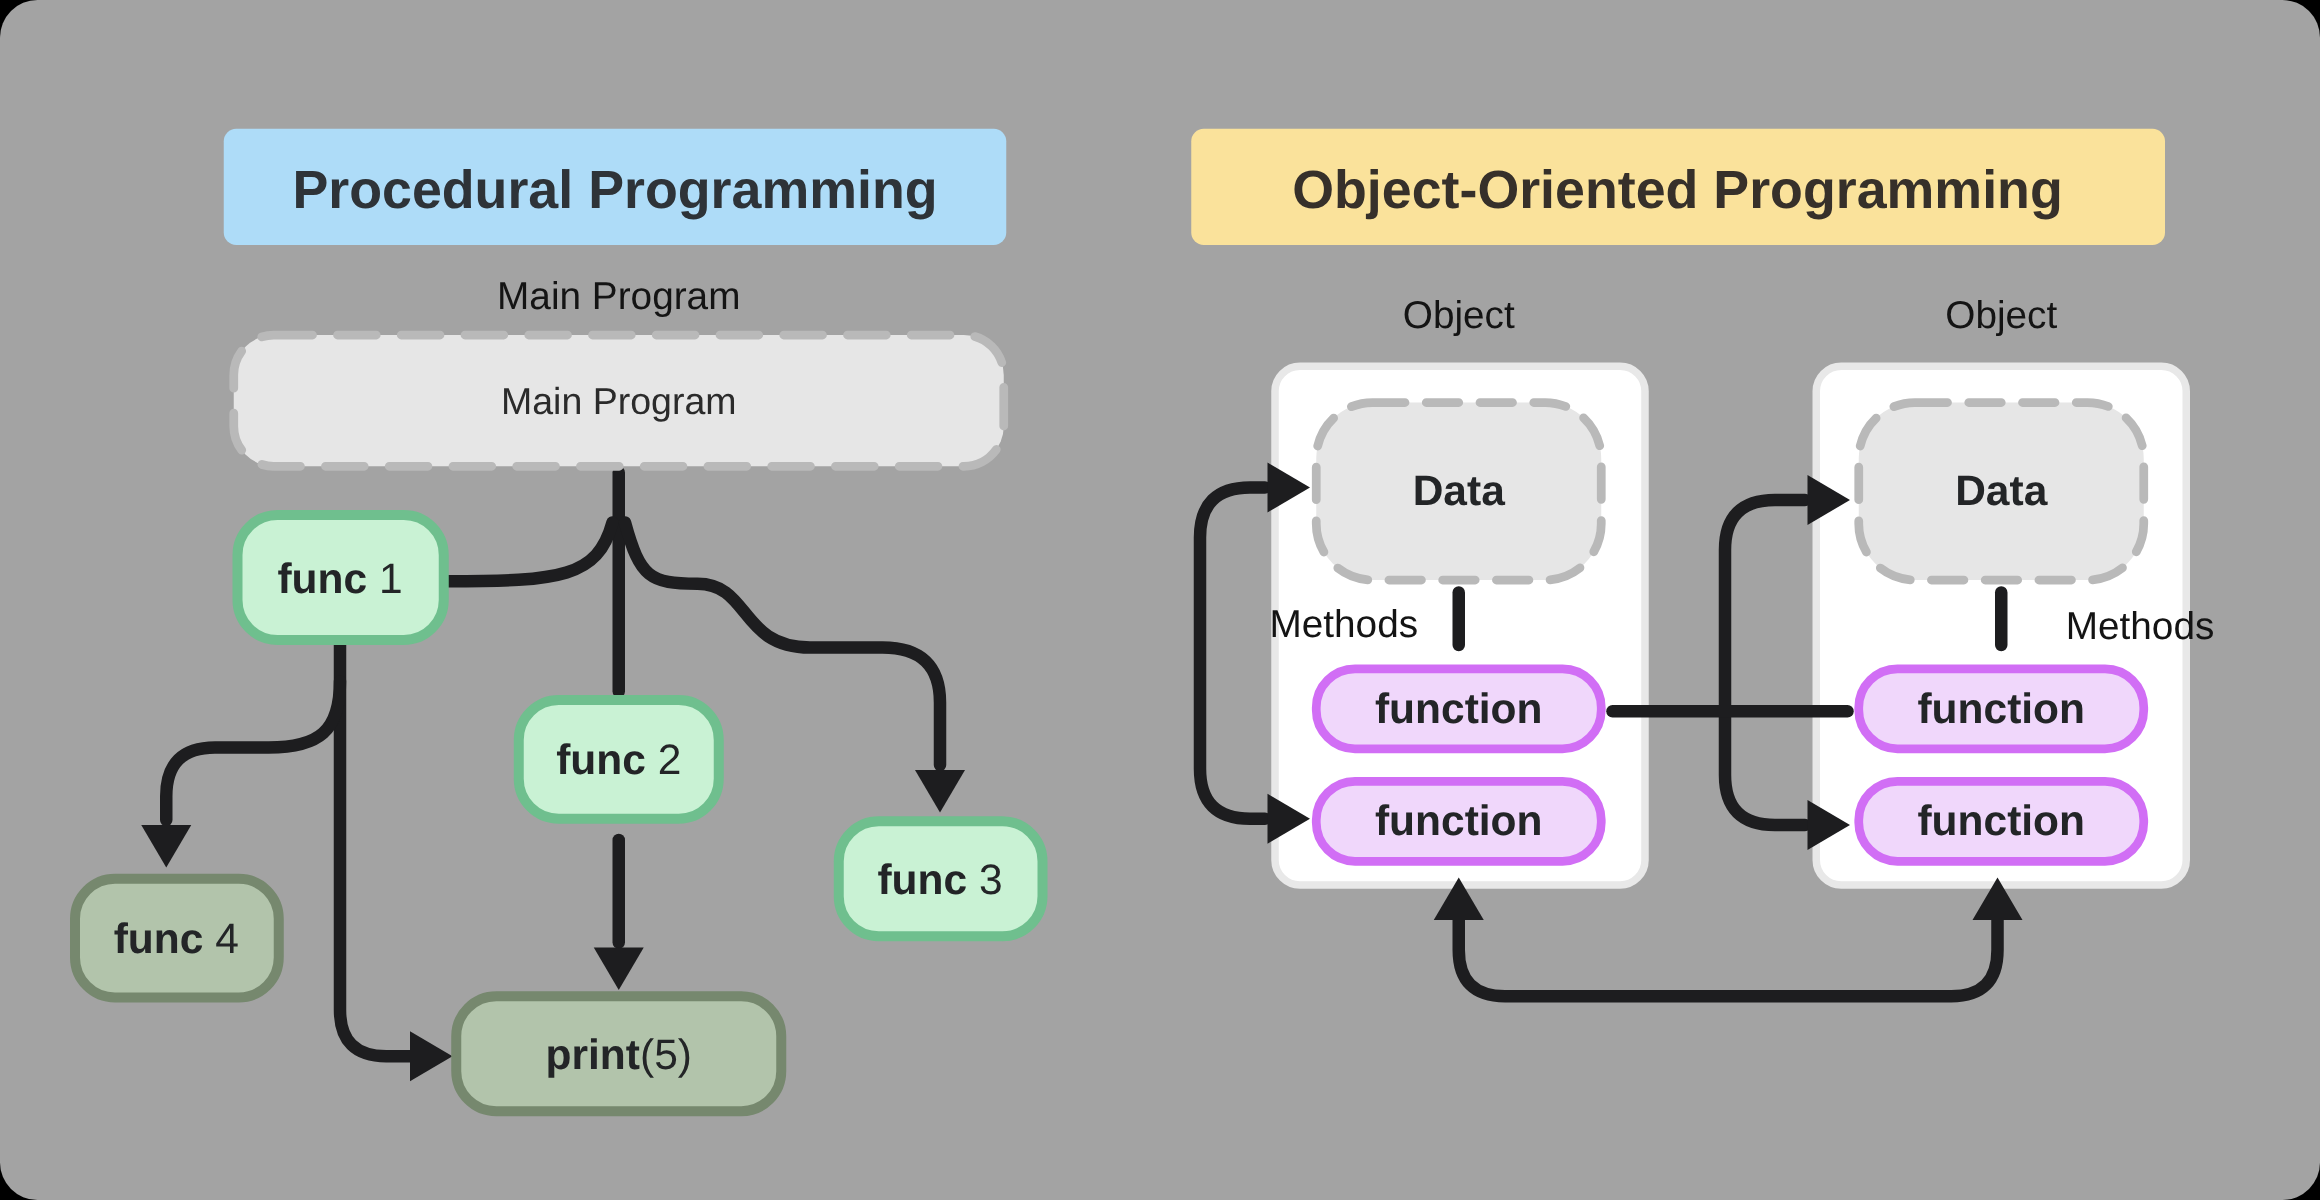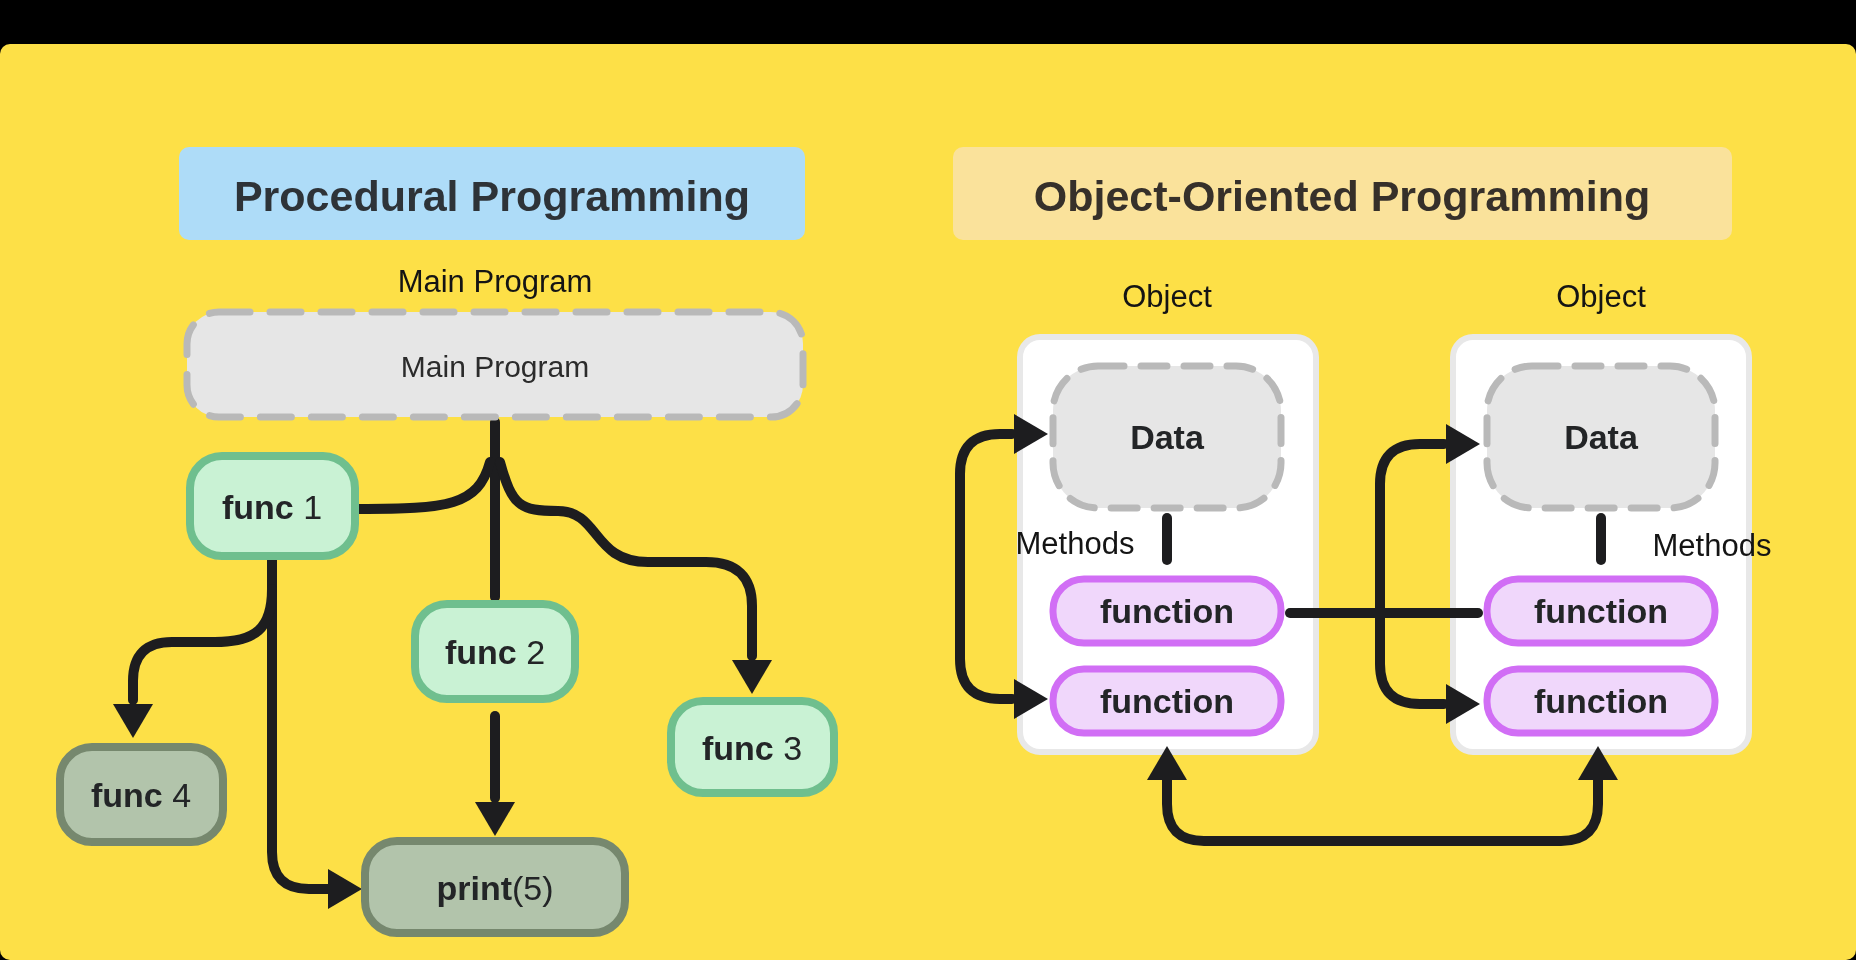--- a/index.html
+++ b/index.html
@@ -1,16 +1,16 @@
 <!DOCTYPE html>
 <html style="--left_title_bg: #AEDCF8; --left_title_text: #2E3338; --right_title_bg: #FAE29B; --right_title_text: #36302A; --green_fill: #C9F2D4; --green_stroke: #6FBF8E; --sage_fill: #B2C4AB; --sage_stroke: #76886E; --purple_fill: #F0D7FB; --purple_stroke: #D16EF5; --gray_fill: #E6E6E6; --gray_stroke: #B9B9B9; --container_stroke: #E8E8E8; --arrow: #1D1D1F;"><head>
 <meta charset="utf-8">
 <style>
   html,body{margin:0;padding:0;background:#000;width:1856px;height:960px;overflow:hidden;}
-  .card{position:absolute;inset:0;background:#fde047;border-radius:10px;overflow:hidden;margin-top:44px;}
+  .card{position:absolute;inset:0;background:#a3a3a3;border-radius:30px;overflow:hidden;}
   svg{display:block;width:1856px;height:960px;}
   text{font-family:"Liberation Sans","DejaVu Sans",sans-serif;}
   .hdr-left{fill:var(--left_title_bg);}
   .hdr-right{fill:var(--right_title_bg);}
   .title-text-left{font-size:43px;font-weight:bold;fill:var(--left_title_text);}
   .title-text-right{font-size:43px;font-weight:bold;fill:var(--right_title_text);}
   .label-text{font-size:31px;fill:#141414;}
   .inner-text{font-size:30px;fill:#2b2b2b;}
   .node-text{font-size:34px;font-weight:bold;fill:#232527;}
   .node-text .r{font-weight:normal;}

